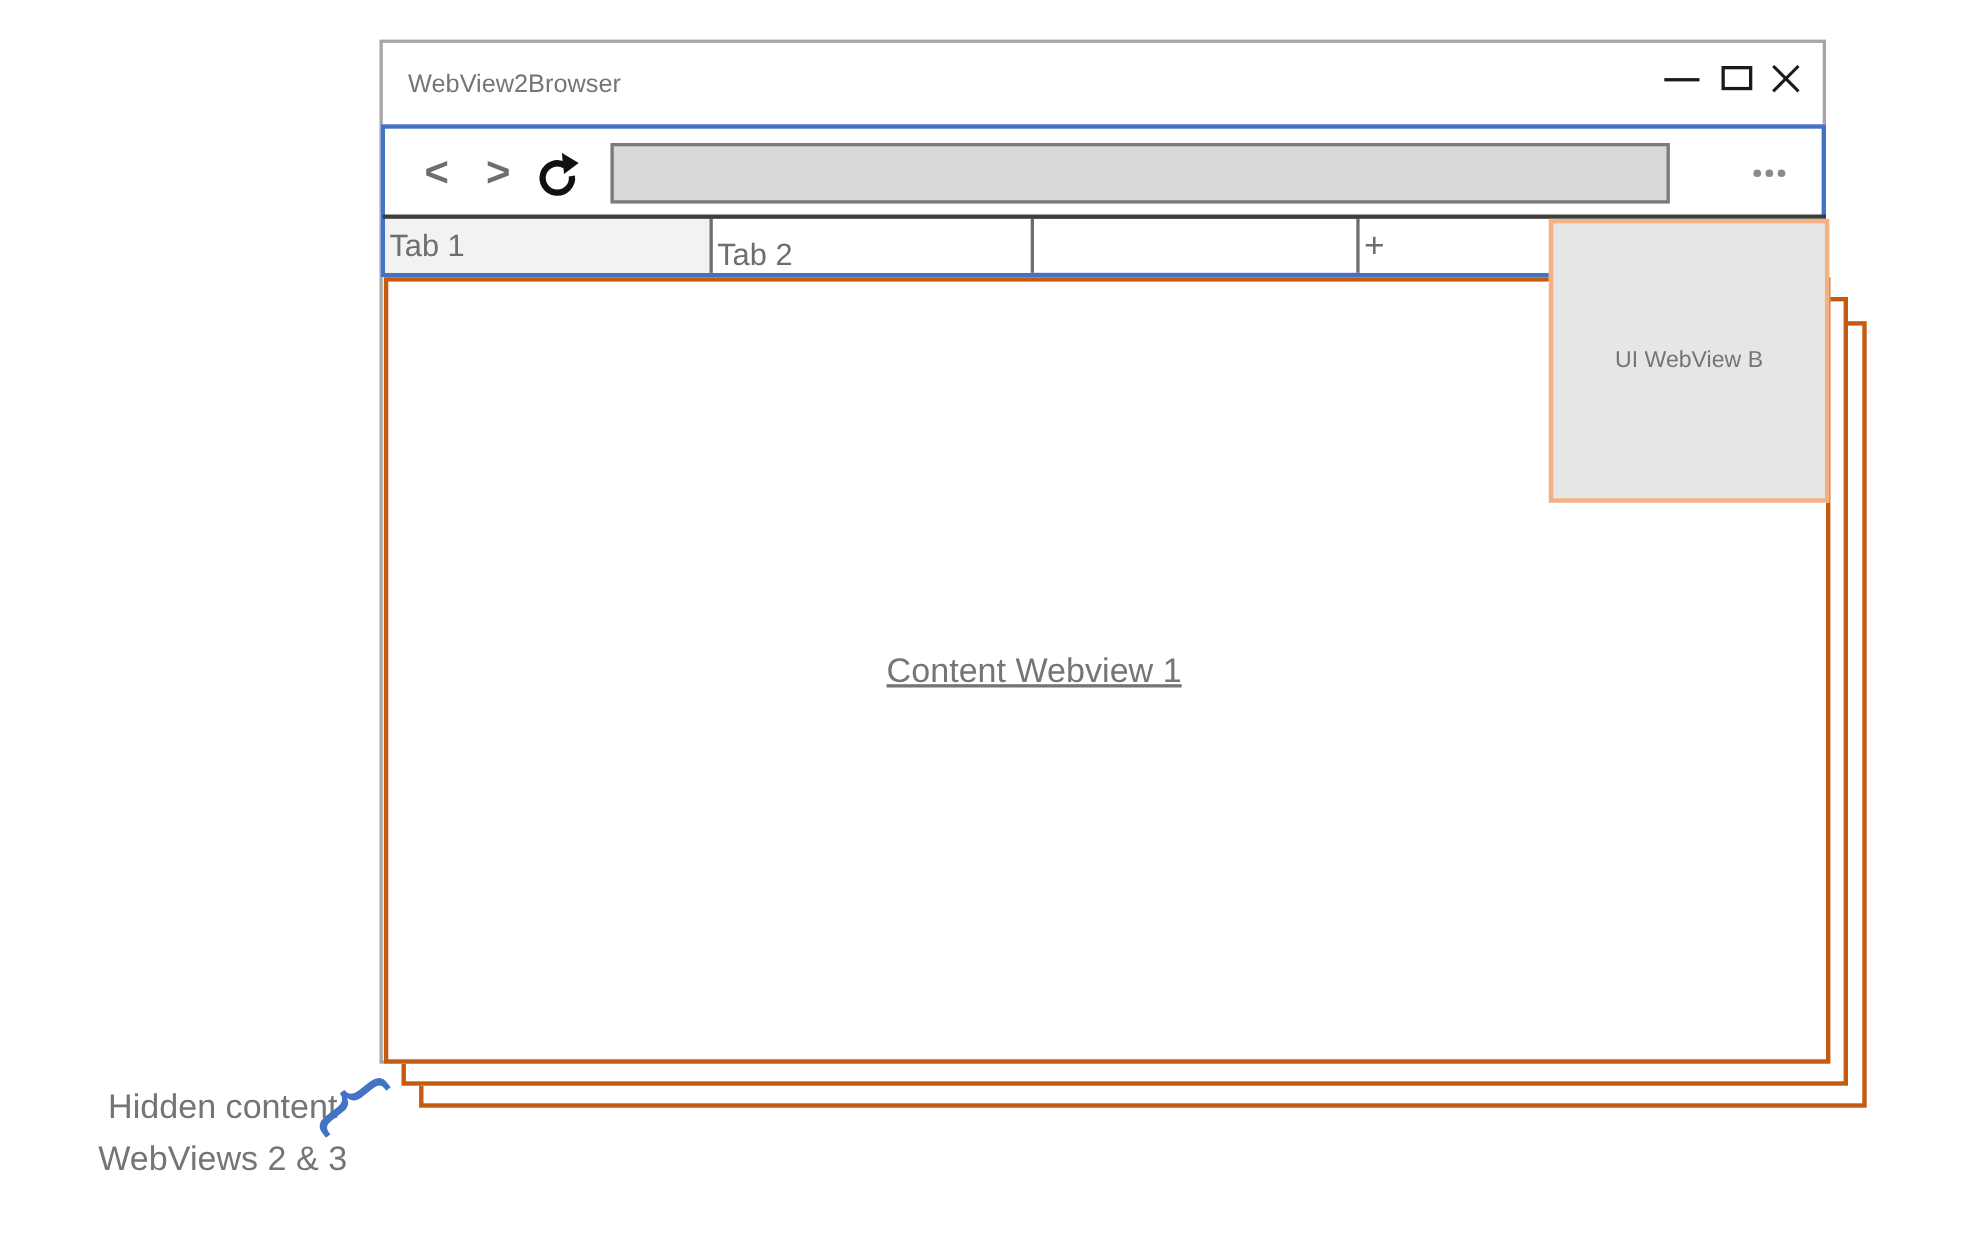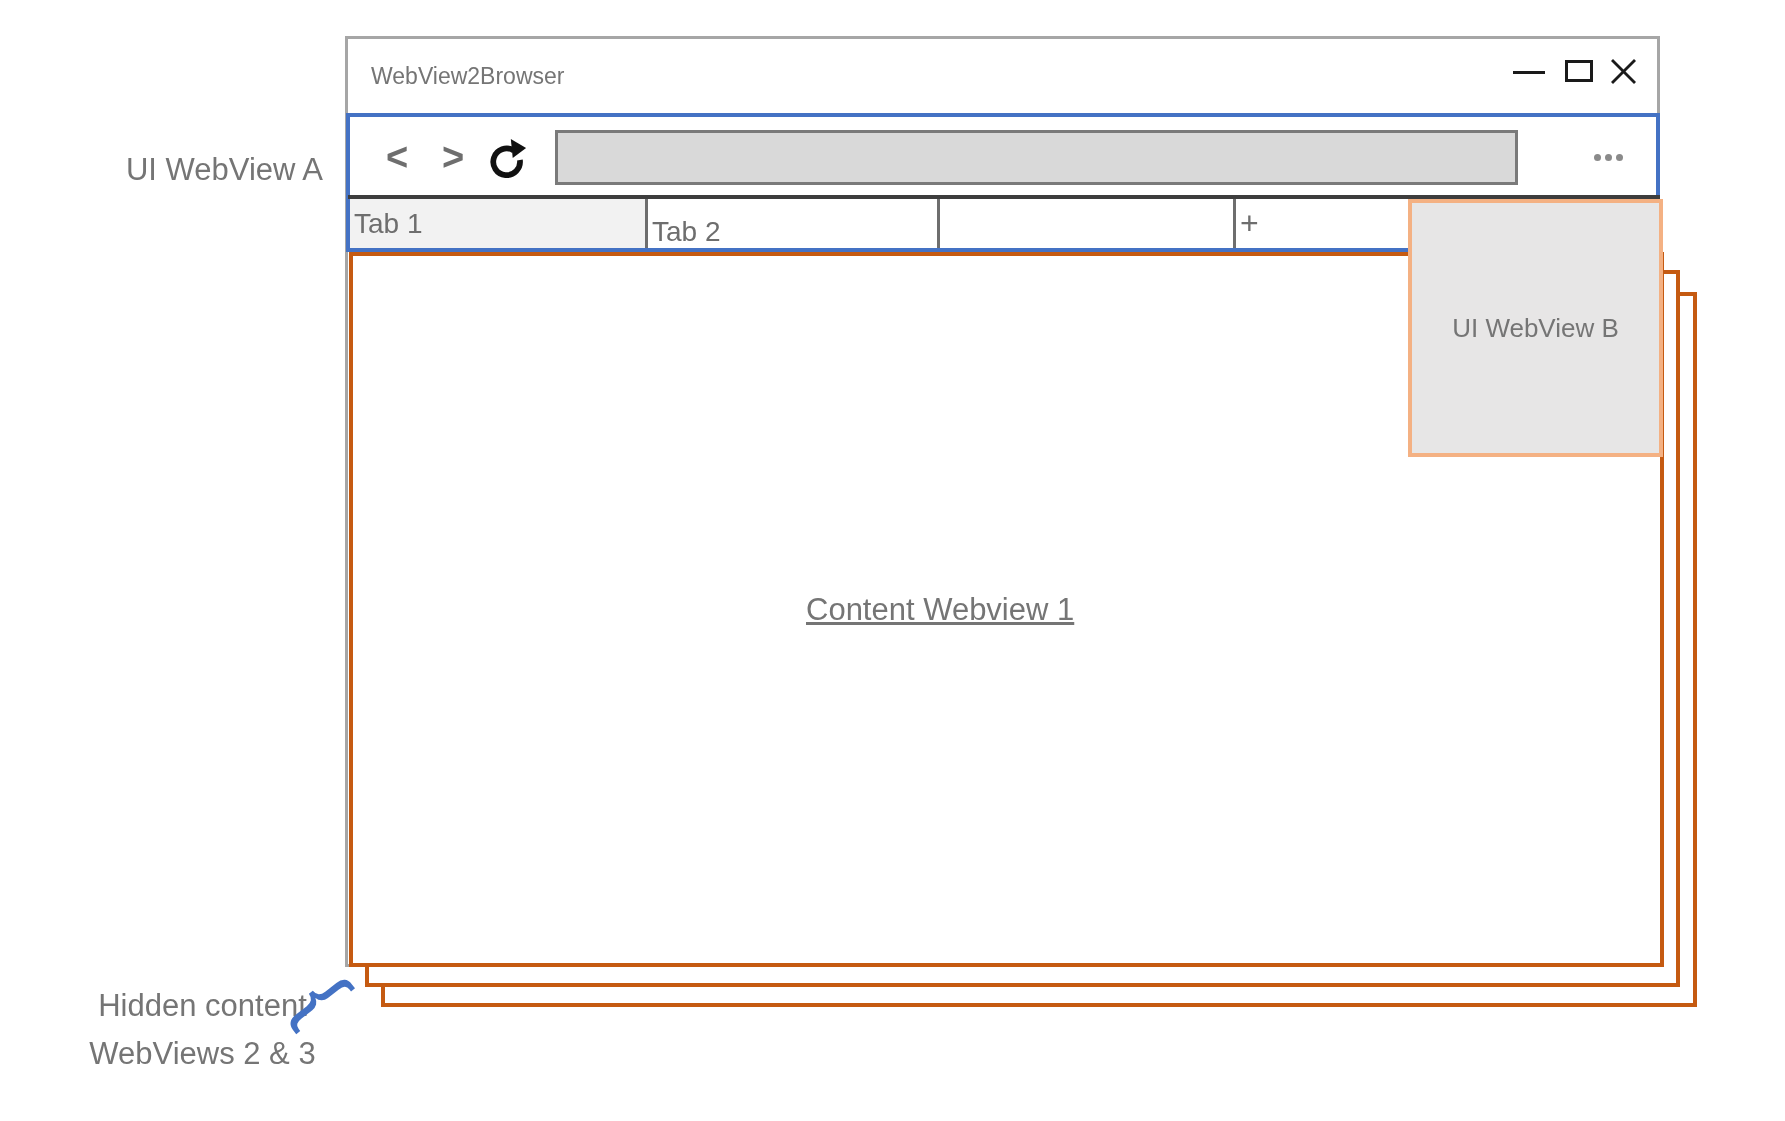--- a/index.html
+++ b/index.html
@@ -43,21 +43,21 @@
   .tabsep{top:199px;width:3px;height:49px;background:#6e6e6e;}
   .sep1{left:645px;} .sep2{left:937px;} .sep3{left:1233px;}
 
   
   .rect1{left:349px;top:252px;width:1315px;height:715px;border:4px solid #c55a11;background:#fff;}
   .content-label{left:806px;top:592px;width:400px;text-align:left;font-size:31px;color:#757575;text-decoration:underline;}
 
   
   .boxB{left:1408px;top:199px;width:255px;height:258px;background:#e7e6e6;border:4px solid #f4b183;
         display:flex;align-items:center;justify-content:center;}
-  .boxB-label{font-size:26px;color:#757575;white-space:nowrap;}
+  .boxB-label{font-size:21px;color:#757575;white-space:nowrap;}
 
   
   .label-a{left:60px;top:152px;width:263px;text-align:right;font-size:31px;color:#757575;white-space:nowrap;}
   .hidden1{left:35px;top:988px;width:335px;text-align:center;font-size:31px;color:#757575;white-space:nowrap;}
   .hidden2{left:35px;top:1036px;width:335px;text-align:center;font-size:31px;color:#757575;white-space:nowrap;}
   .brace{left:310px;top:958px;font-size:80px;line-height:1;color:#4472c4;
          transform:rotate(52deg);transform-origin:center;}
 </style>
 </head>
 <body>
@@ -114,18 +114,17 @@
   <div class="abs tabsep sep2"></div>
   <div class="abs tabsep sep3"></div>
 
   <div class="abs rect1"></div>
   <div class="abs content-label">Content Webview 1</div>
 
   <div class="abs boxB">
     <span class="boxB-label">UI WebView B</span>
   </div>
 
-  <div class="abs label-a">UI WebView A</div>
   <div class="abs hidden1">Hidden content</div>
   <div class="abs hidden2">WebViews 2 &amp; 3</div>
   <div class="abs brace">{</div>
 
 </div>
 
 </body></html>

